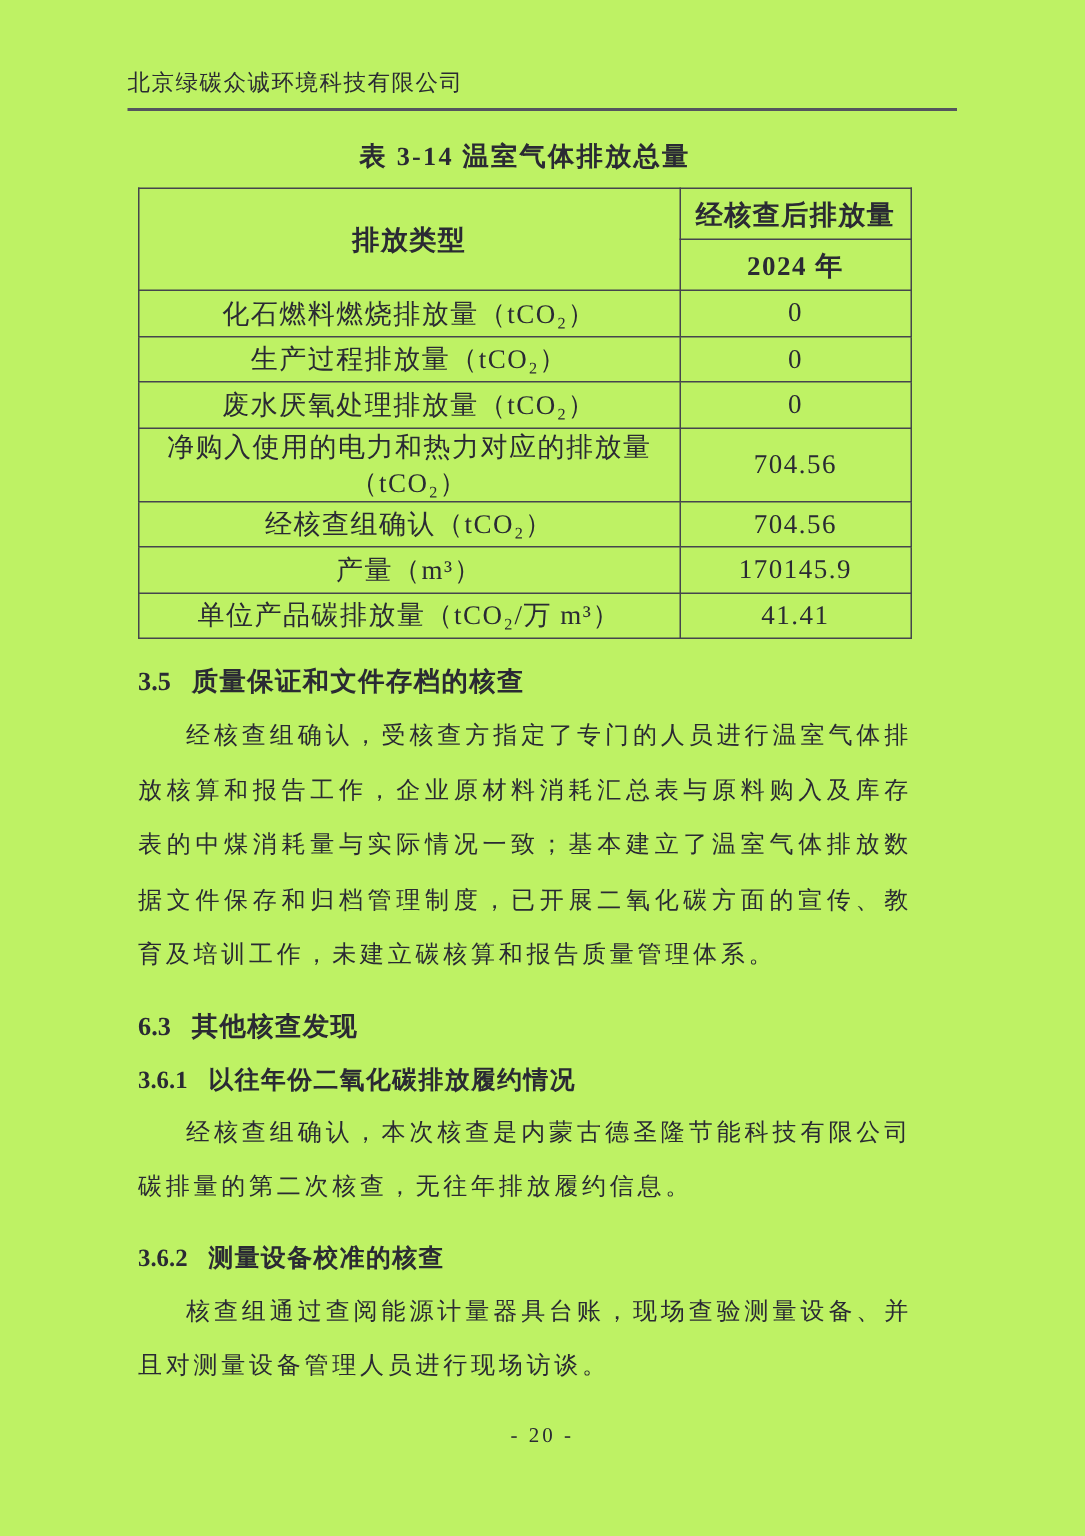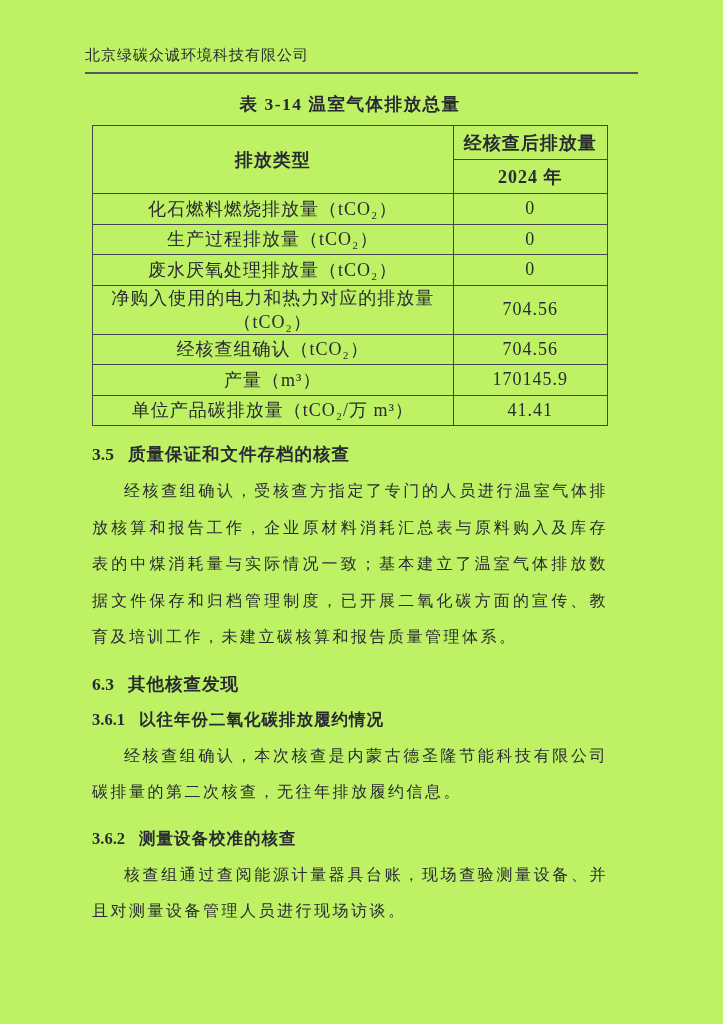--- a/index.html
+++ b/index.html
@@ -169,14 +169,15 @@
     </h3>
     <p class="body">经核查组确认，本次核查是内蒙古德圣隆节能科技有限公司碳排量的第二次核查，无往年排放履约信息。</p>
 
     <h3 class="subsec" style="margin-top:12px;">
       <span class="sec-num">3.6.2</span><span>测量设备校准的核查</span>
     </h3>
     <p class="body">核查组通过查阅能源计量器具台账，现场查验测量设备、并且对测量设备管理人员进行现场访谈。</p>
 
   </div>
 
+  <div class="pagefoot">- 20 -</div>
 
 </div>
 
 </body></html>

